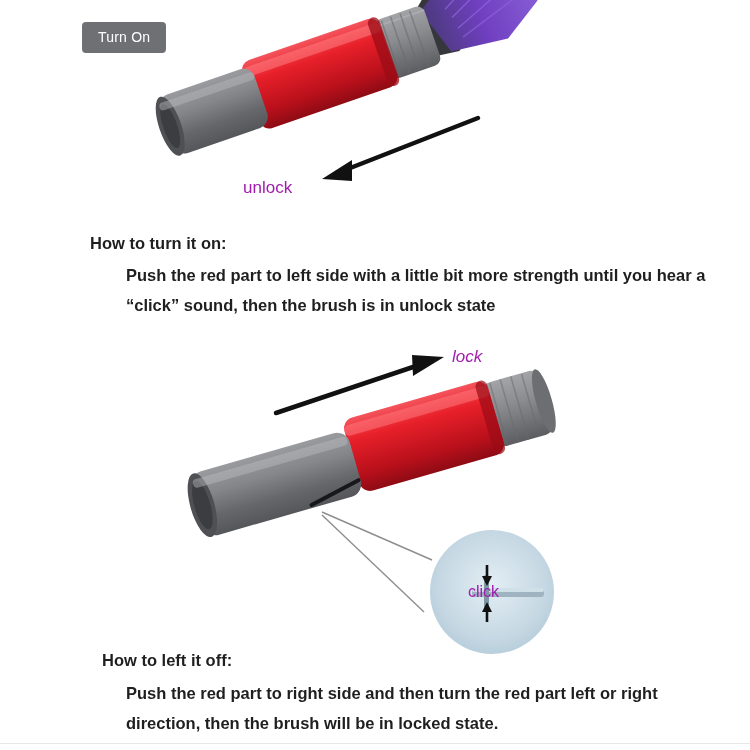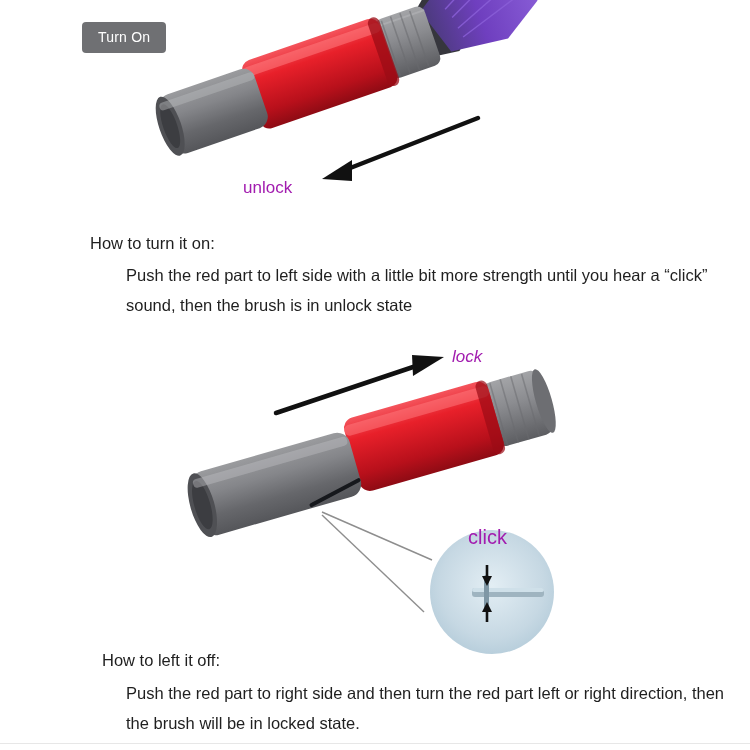--- a/index.html
+++ b/index.html
@@ -36,35 +36,36 @@
   #badge-on  { left: 82px;  top: 22px; }
   #badge-off { left: 95px;  top: 363px; }
 
   
   .para {
     position: absolute;
     font-size: 16.5px;
     line-height: 30px;
     color: #1f1f1f;
     white-space: pre-wrap;
+    font-weight: bold;
   }
   #howon-title { left: 90px;  top: 228px; }
   #howon-body  { left: 90px;  top: 260px; width: 610px; margin-left: 36px; }
   #howoff-title{ left: 102px; top: 645px; }
   #howoff-body { left: 102px; top: 678px; width: 610px; margin-left: 24px; }
 
   
   .arrow-label {
     position: absolute;
     font-size: 17px;
     color: #a21caf;
   }
   #label-unlock { left: 243px; top: 178px; }
   #label-lock   { left: 452px; top: 347px; font-style: italic; }
-  #label-click  { left: 468px; top: 526px; font-size: 20px; }
+  #label-click  { left: 468px; top: 583px; font-size: 16px; }
 
   
   svg.art {
     position: absolute;
     left: 0;
     top: 0;
     width: 750px;
     height: 750px;
     pointer-events: none;
   }

